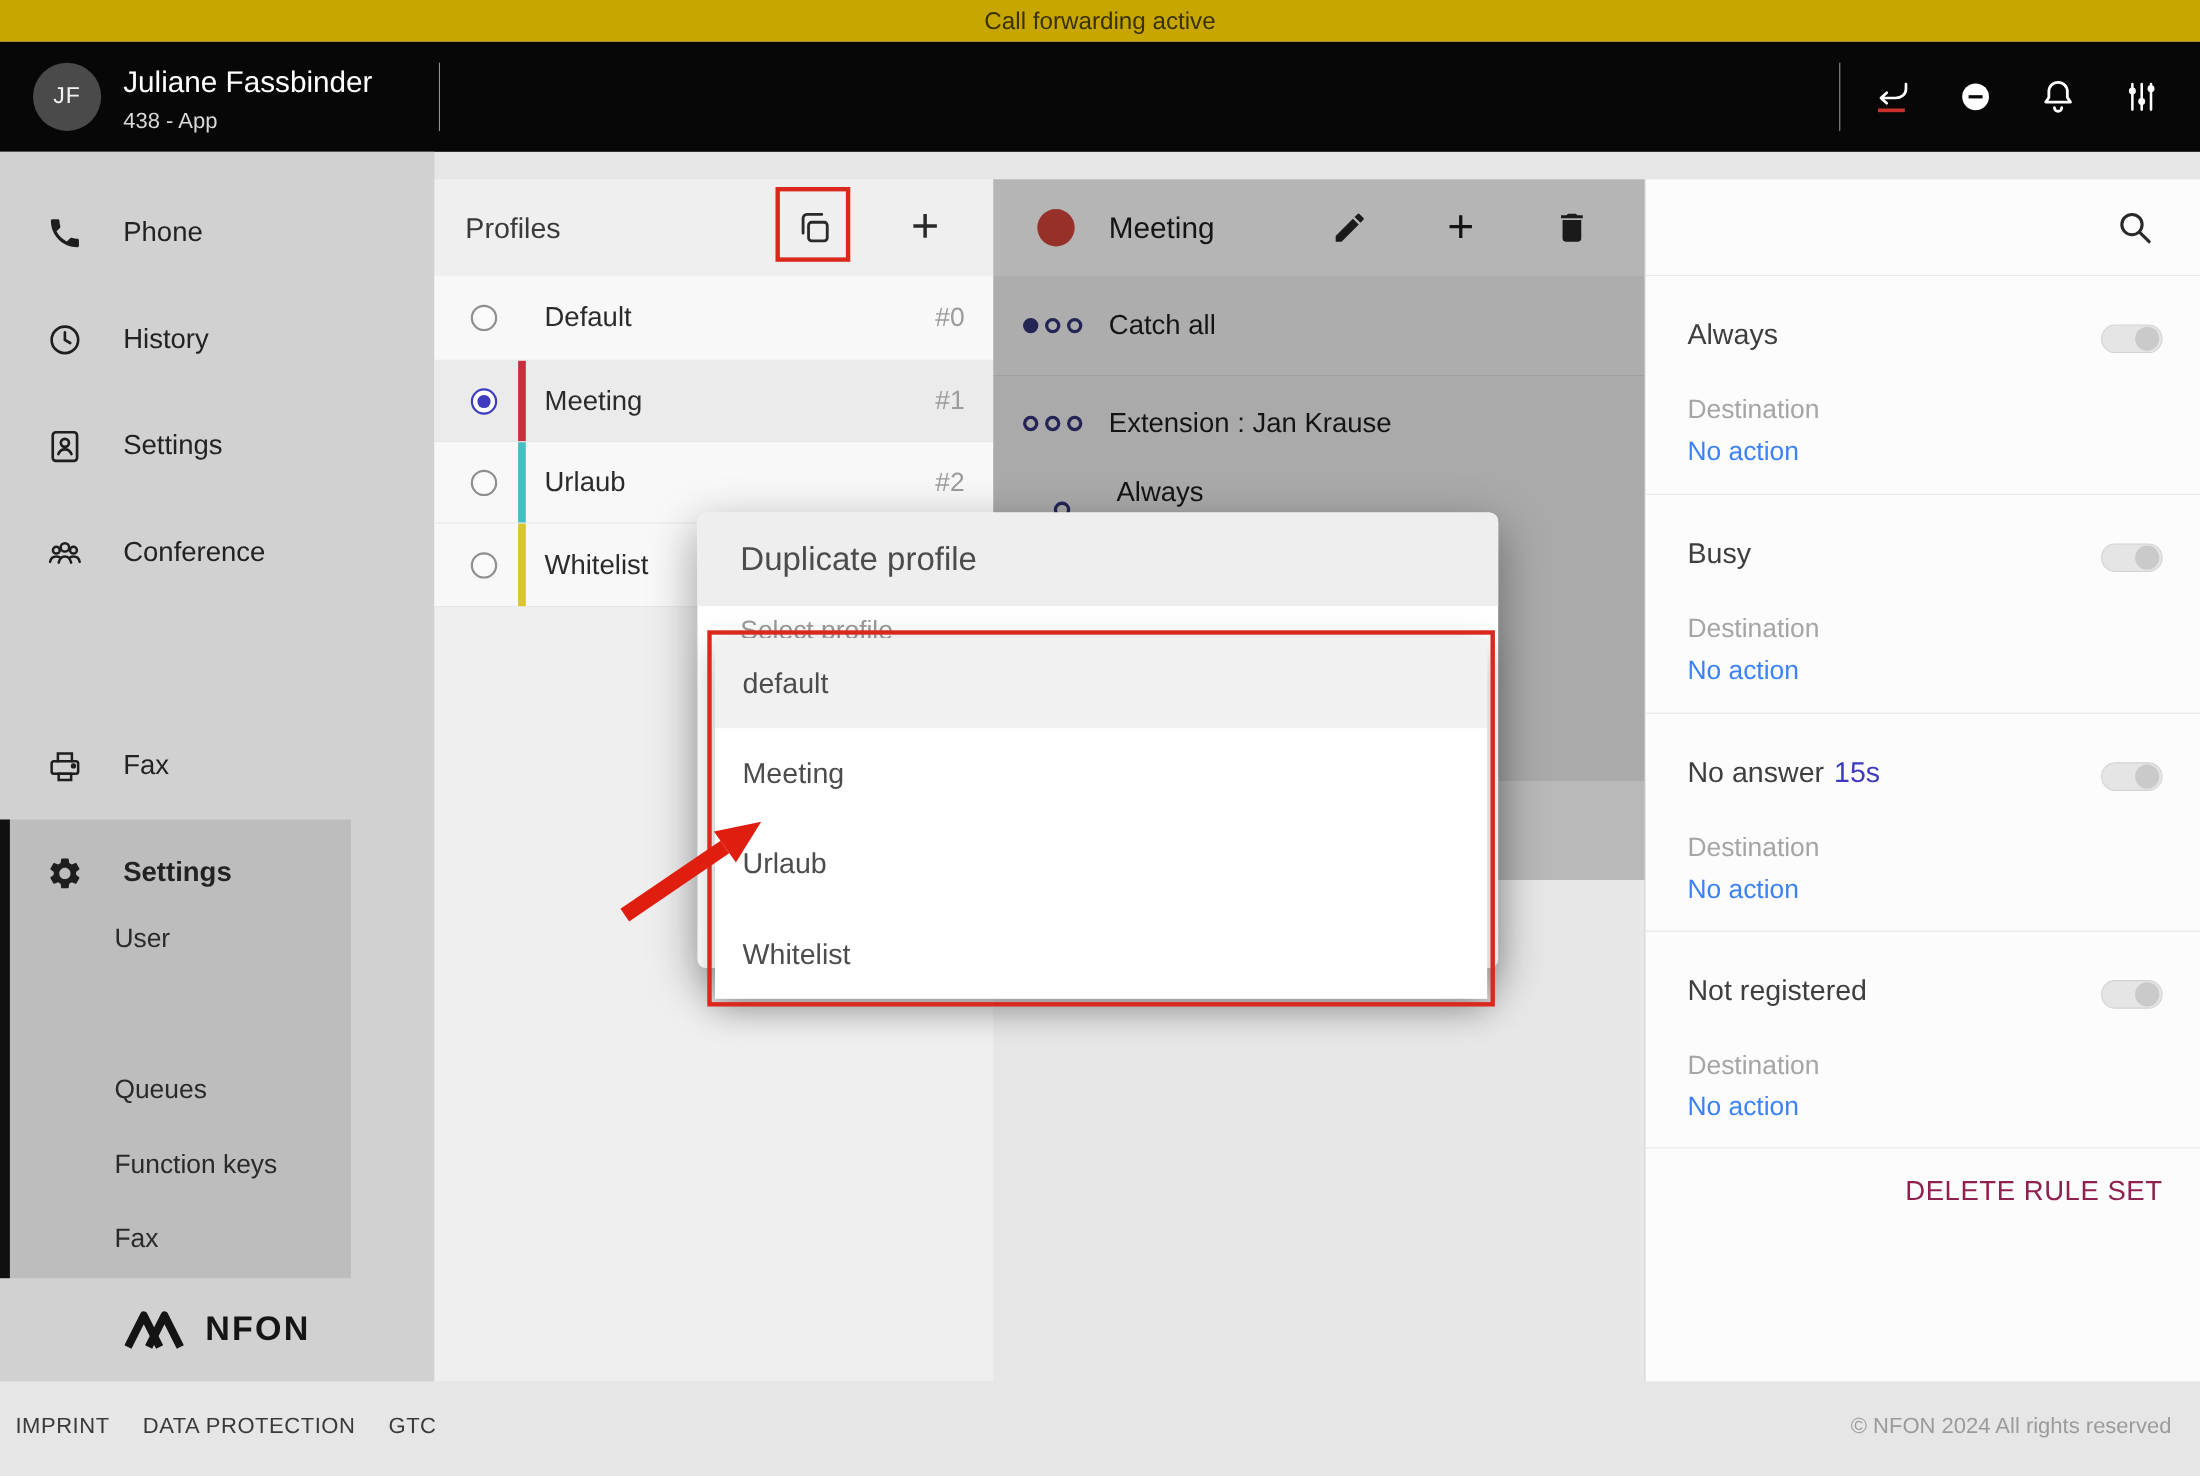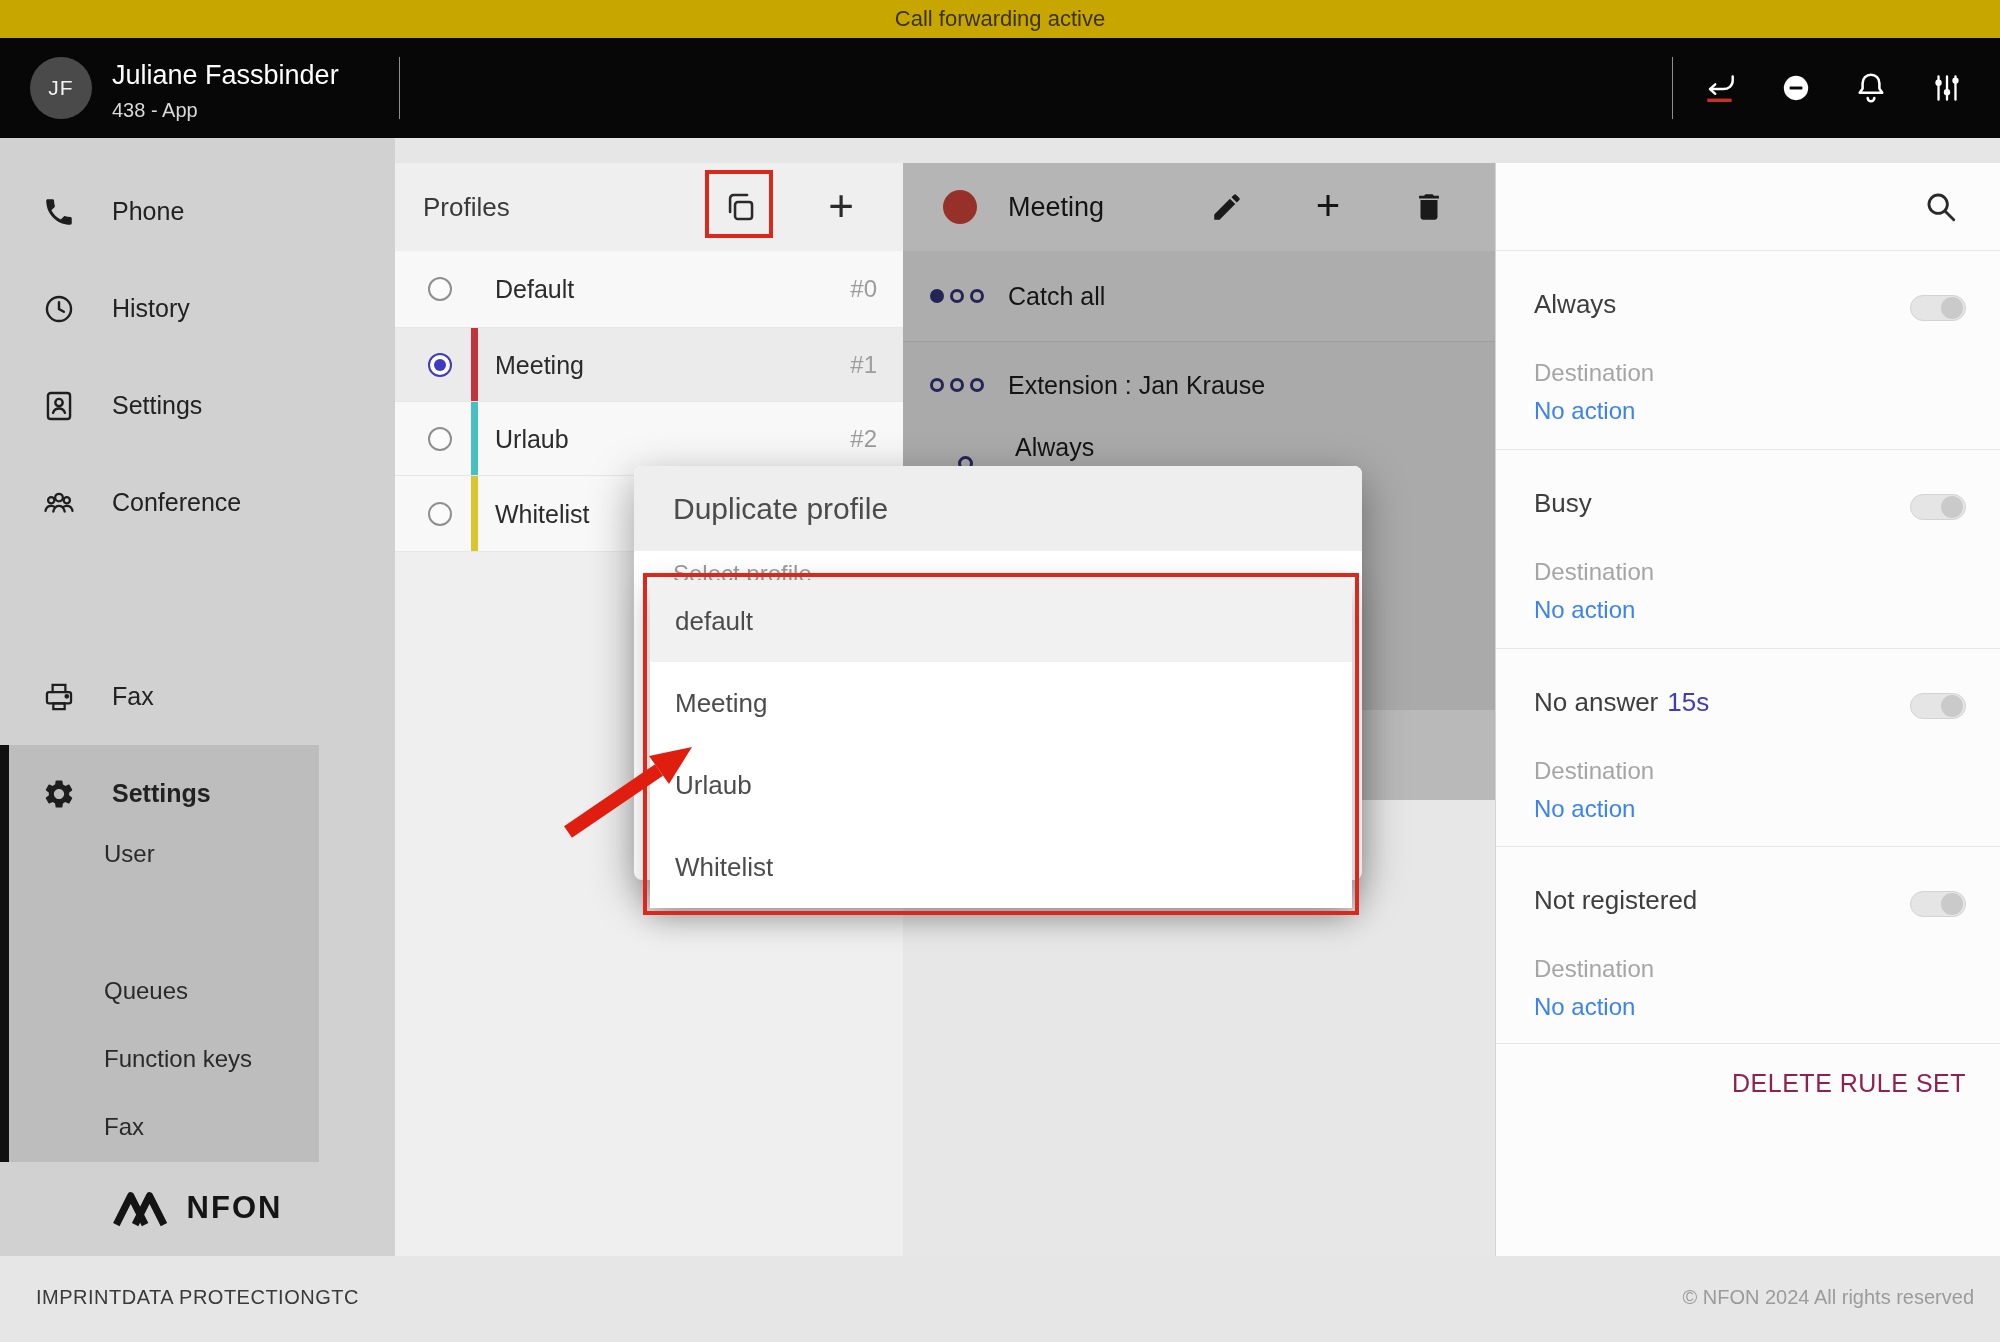--- a/index.html
+++ b/index.html
@@ -90,21 +90,21 @@
   .ds-label { position:absolute; left:38px; top:38px; font-size:26px; color:#3E3E3E; }
   .ds-suffix { color:#3E3BC0; margin-left:9px; }
   .ds-toggle { position:absolute; right:34px; top:44px; width:56px; height:26px; border-radius:14px; background:#E6E5E5; border:1px solid #D4D3D3; cursor:pointer; }
   .ds-toggle::after { content:""; position:absolute; right:2px; top:1px; width:22px; height:22px; border-radius:50%; background:#CBCACA; }
   .ds-dest { position:absolute; left:38px; top:108px; font-size:24px; color:#A6A5A5; }
   .ds-val  { position:absolute; left:38px; top:146px; font-size:24px; color:#3b82f6; }
   .delete-link { position:absolute; right:34px; top:906px; font-size:25px; color:#8F2150; letter-spacing:.5px; cursor:pointer; }
 
   
   .footer { position:absolute; left:0; top:1256px; width:2000px; height:86px; background:#E7E6E6; }
-  .footer-links { position:absolute; left:36px; top:30px; display:flex; }
+  .footer-links { position:absolute; left:14px; top:30px; display:flex; gap:30px; }
   .f-link { font-size:20px; color:#3A3A3A; letter-spacing:.5px; cursor:pointer; }
   .copyright { position:absolute; right:26px; top:30px; font-size:20px; color:#9B9B9B; }
 
   
   .modal { position:absolute; left:634px; top:466px; width:728px; height:414px; background:#FFFFFF; border-radius:8px; box-shadow:0 14px 44px rgba(0,0,0,.38); z-index:10; }
   .modal-header { position:absolute; top:0; left:0; width:100%; height:85px; background:#EFEEEE; border-radius:8px 8px 0 0; }
   .modal-title { position:absolute; left:39px; top:0; line-height:85px; font-size:30px; color:#4C4C4C; }
   .modal-select-label { position:absolute; left:39px; top:94px; font-size:24px; color:#9C9B9B; }
   .dropdown { position:absolute; left:650px; top:580px; width:702px; height:328px; background:#FFFFFF; box-shadow:0 10px 30px rgba(0,0,0,.30); z-index:11; }
   .dd-item { position:absolute; left:0; width:100%; height:82px; display:flex; align-items:center; padding-left:25px; font-size:26px; color:#4C4C4C; cursor:pointer; }

